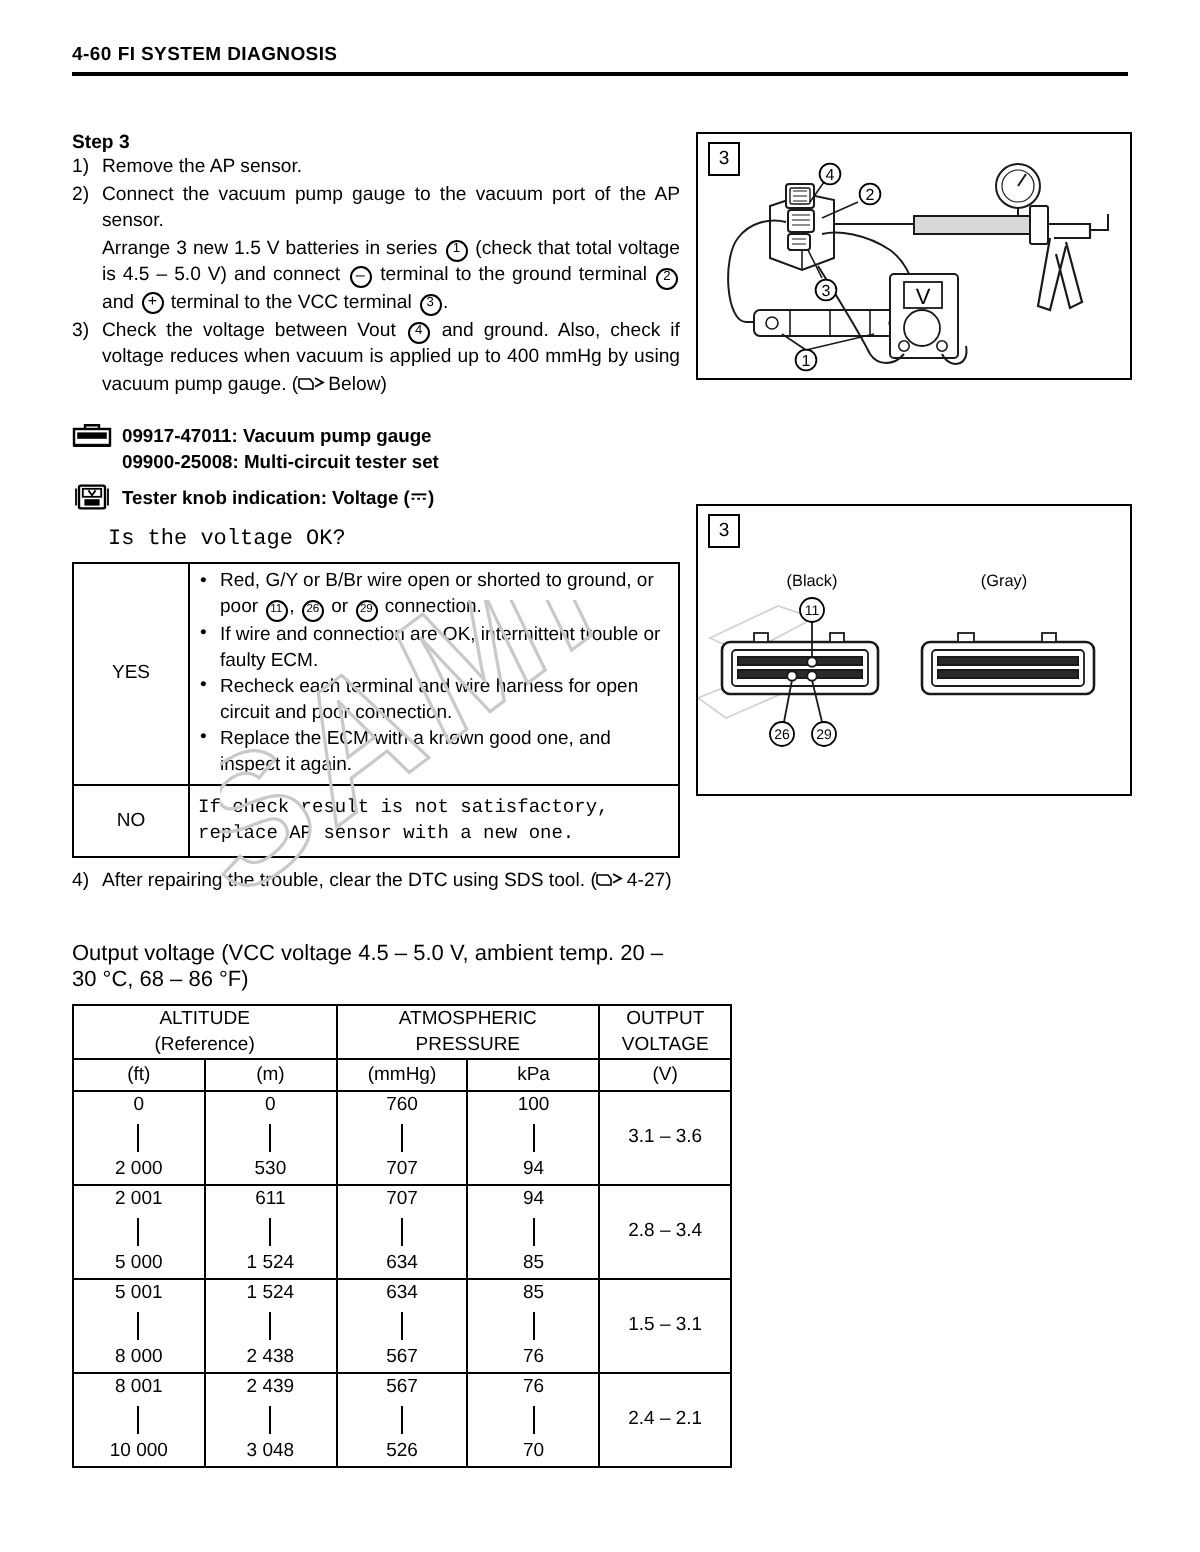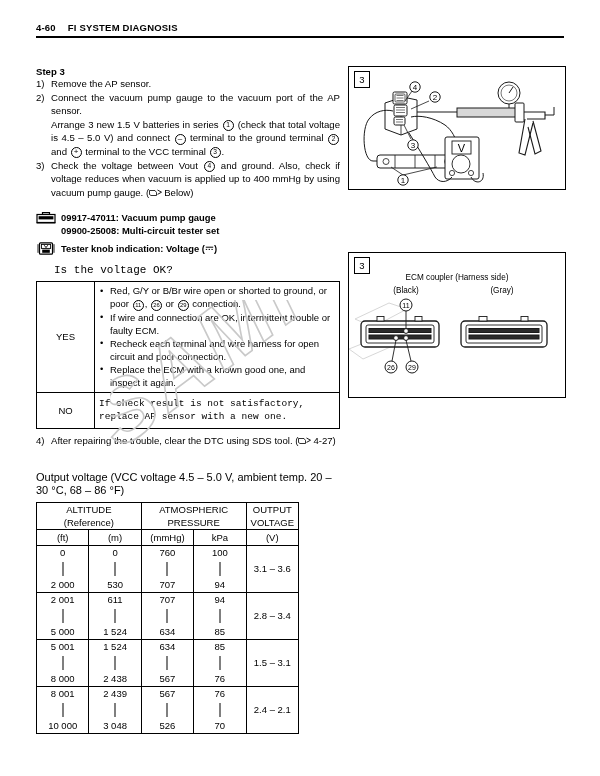--- a/index.html
+++ b/index.html
@@ -44,21 +44,21 @@
     top: 22px;
     width: 528px;
   }
   .hdr-row {
     display: flex;
     align-items: baseline;
     font-size: 9.5px;
     font-weight: bold;
     letter-spacing: 0.2px;
   }
-  .hdr-page { margin-right: 12px; }
+  .hdr-page { margin-right: 3px; }
   .hdr-rule {
     margin-top: 3px;
     border-top: 2.4px solid #000;
     width: 100%;
   }
 
   
   #left-col {
     position: absolute;
     left: 36px;
@@ -194,21 +194,21 @@
   
   .ov-title {
     font-size: 11px;
     font-weight: normal;
     line-height: 13px;
     margin-top: 24px;
     margin-bottom: 5px;
   }
   table.ov {
     border-collapse: collapse;
-    width: 263px;
+    width: 330px;
     table-layout: fixed;
     font-size: 9.5px;
   }
   table.ov th, table.ov td {
     border: 1px solid #000;
     text-align: center;
     font-weight: normal;
     padding: 0;
   }
   table.ov thead th { line-height: 13px; height: 15px; }
@@ -580,21 +580,20 @@
       <text x="64" y="81">3</text>
       <circle cx="54" cy="113" r="5.2" fill="#fff" stroke="#000" stroke-width="0.9"></circle>
       <text x="54" y="116">1</text>
       <text x="112.5" y="85" font-size="11">V</text>
     </g>
   </svg>
 </div>
 
 <div class="figure" id="figure-2">
   <div class="fig-tag">3</div>
-  <div class="fig-cap" id="f2-cap-main">ECM coupler (Harness side)</div>
   <div class="fig-cap" id="f2-cap-black">(Black)</div>
   <div class="fig-cap" id="f2-cap-gray">(Gray)</div>
   <svg class="fig-svg" width="216" height="144" viewBox="0 0 216 144">
     <g fill="none" stroke="#1a1a1a" stroke-width="1">
 
       <g stroke="#d2d2d2" stroke-width="0.9">
         <path d="M6 66 L40 50 L58 56 L24 74 Z"></path>
         <path d="M0 96 L30 84 L46 92 L14 106 Z"></path>
       </g>
 

